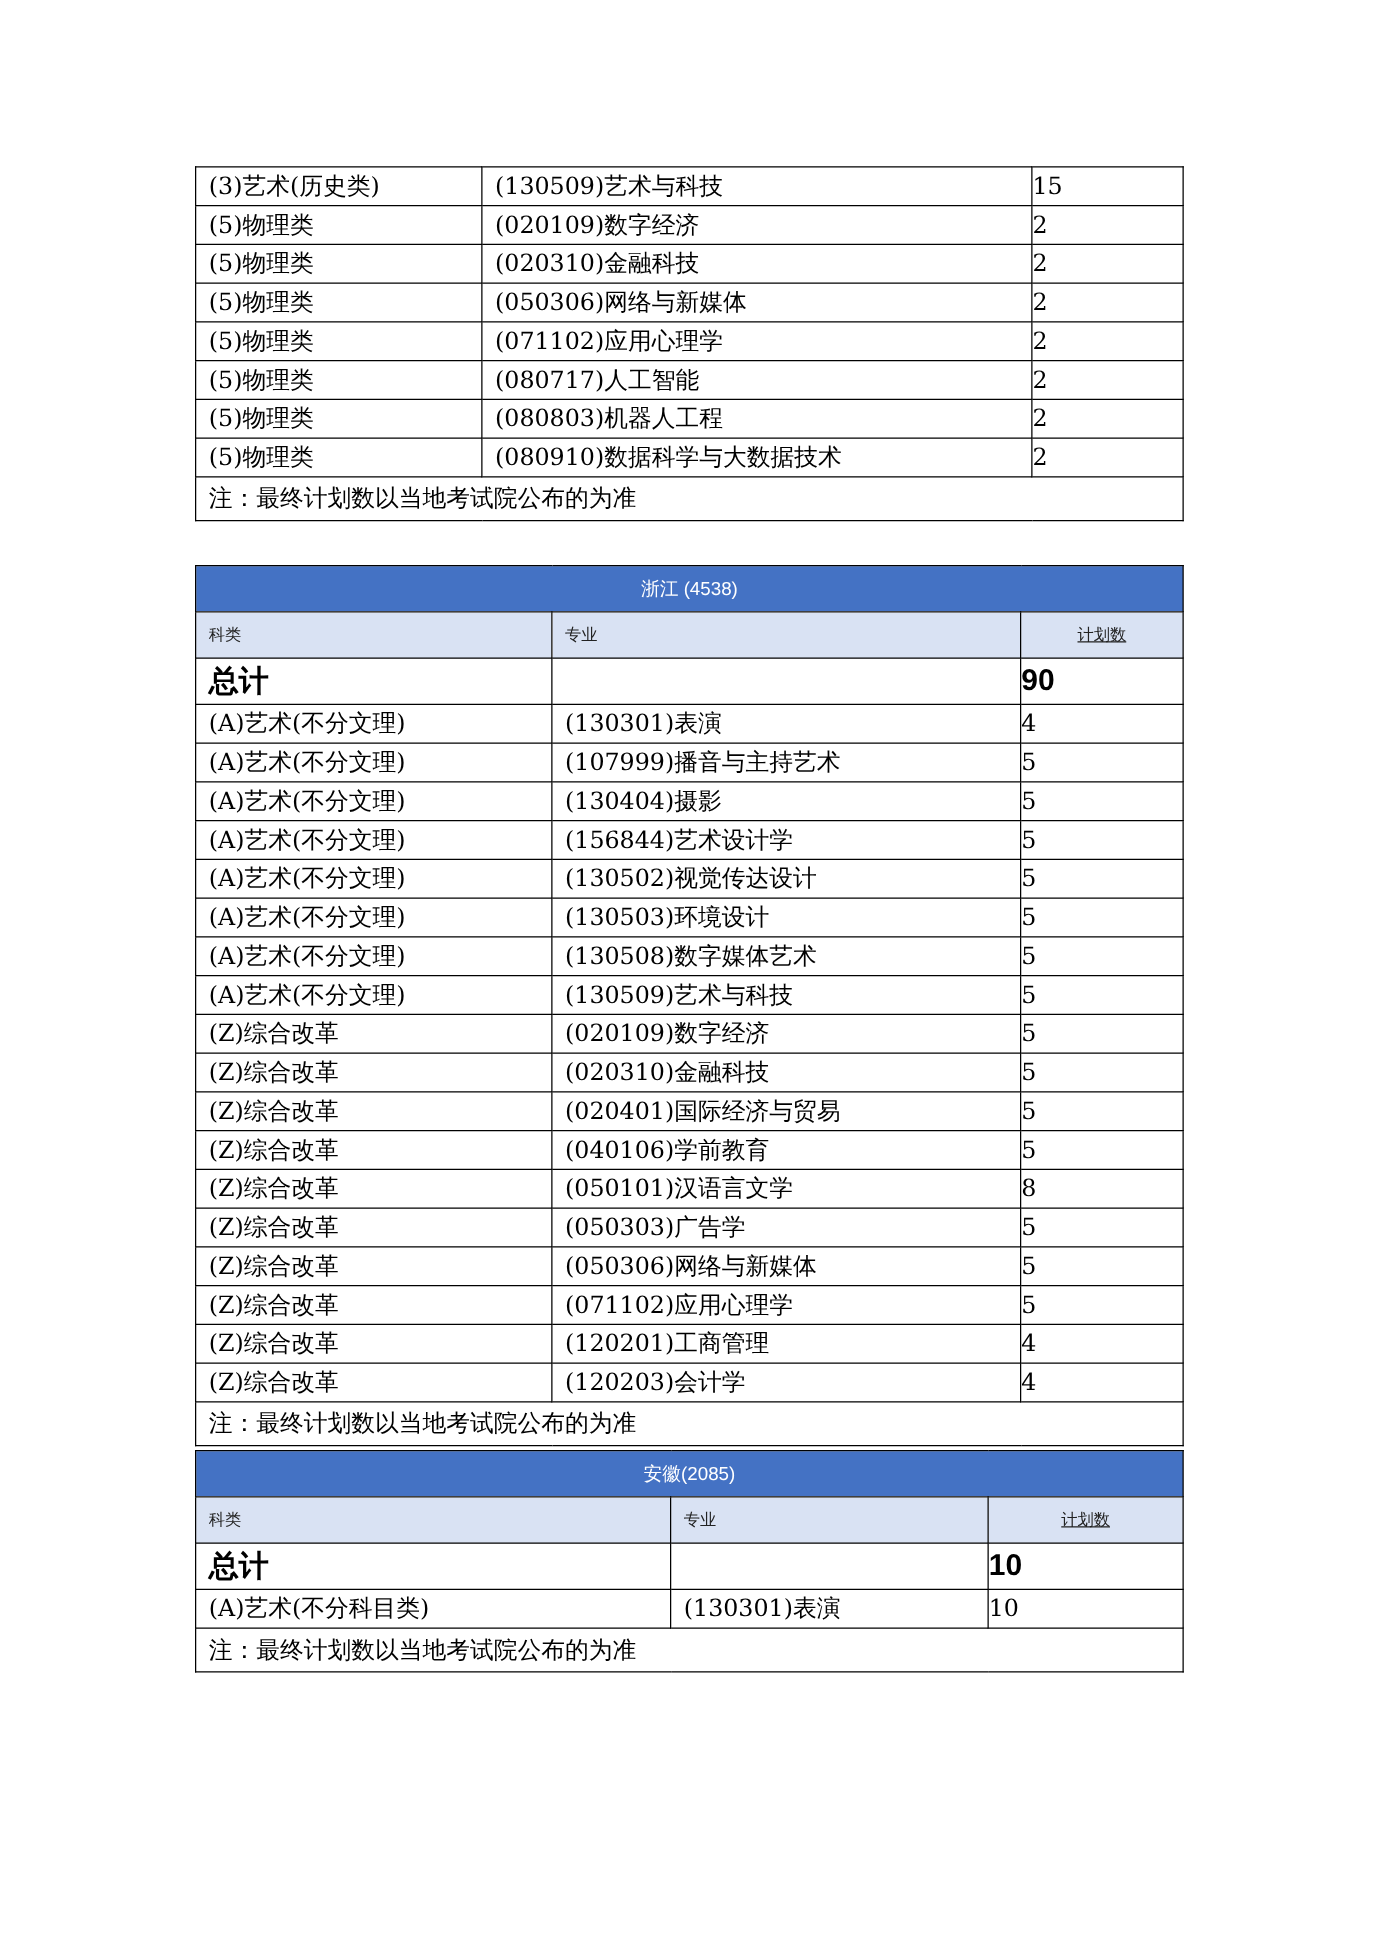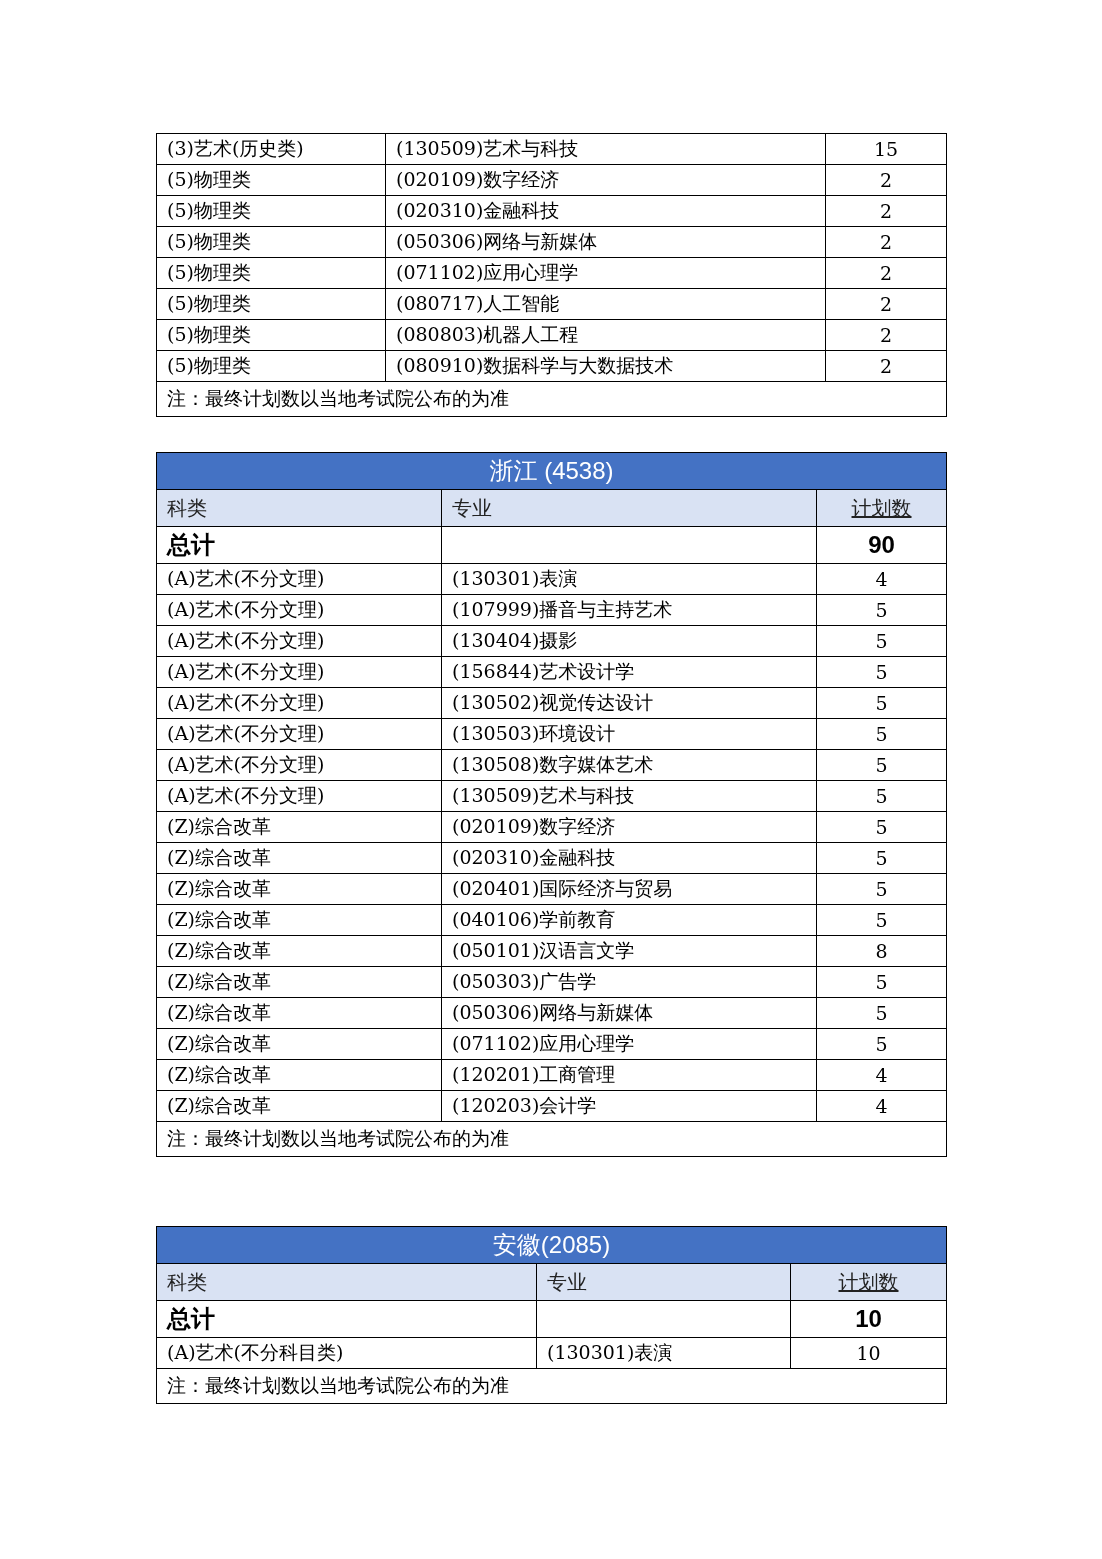--- a/index.html
+++ b/index.html
@@ -1,28 +1,28 @@
 <!DOCTYPE html>
 <html><head>
 <meta charset="utf-8">
 <style>
   html, body { margin: 0; padding: 0; background: #ffffff; }
   body { width: 1102px; height: 1559px; position: relative; font-family: "DejaVu Serif", "Liberation Serif", serif; color: #000; }
   table { position: absolute; border-collapse: collapse; table-layout: fixed; left: 156px; width: 790px; }
   td { border: 1.5px solid #000; padding: 0 0 0 10px; font-size: 19px; white-space: nowrap; overflow: hidden; }
-  td.num { text-align: center; padding: 0; }
+  td.num { padding: 0; }
   tr.row td { height: 30px; }
-  tr.title td { background: #4472C4; color: #ffffff; text-align: center; height: 36px; padding: 0; font-family: "Liberation Sans", "DejaVu Sans", sans-serif; font-size: 24px; }
-  tr.header td { background: #D9E2F3; height: 36px; font-family: "Liberation Sans", "DejaVu Sans", sans-serif; font-size: 20px; color: #222; }
+  tr.title td { background: #4472C4; color: #ffffff; text-align: center; height: 36px; padding: 0; font-family: "Liberation Sans", "DejaVu Sans", sans-serif; font-size: 15px; }
+  tr.header td { background: #D9E2F3; height: 36px; font-family: "Liberation Sans", "DejaVu Sans", sans-serif; font-size: 13px; color: #222; }
   tr.header td.num { text-align: center; text-decoration: underline; }
   tr.total td { height: 36px; font-family: "Liberation Sans", "DejaVu Sans", sans-serif; font-weight: bold; font-size: 24px; }
   tr.note td { height: 34px; }
   #t1 { top: 133px; }
   #t2 { top: 452px; }
-  #t3 { top: 1226px; padding-left: 35px; }
+  #t3 { top: 1160px; padding-left: 35px; }
 </style>
 </head>
 <body>
 
 <table id="t1">
   <colgroup>
       <col style="width:229px">
       <col style="width:440px">
       <col style="width:121px">
     </colgroup>

